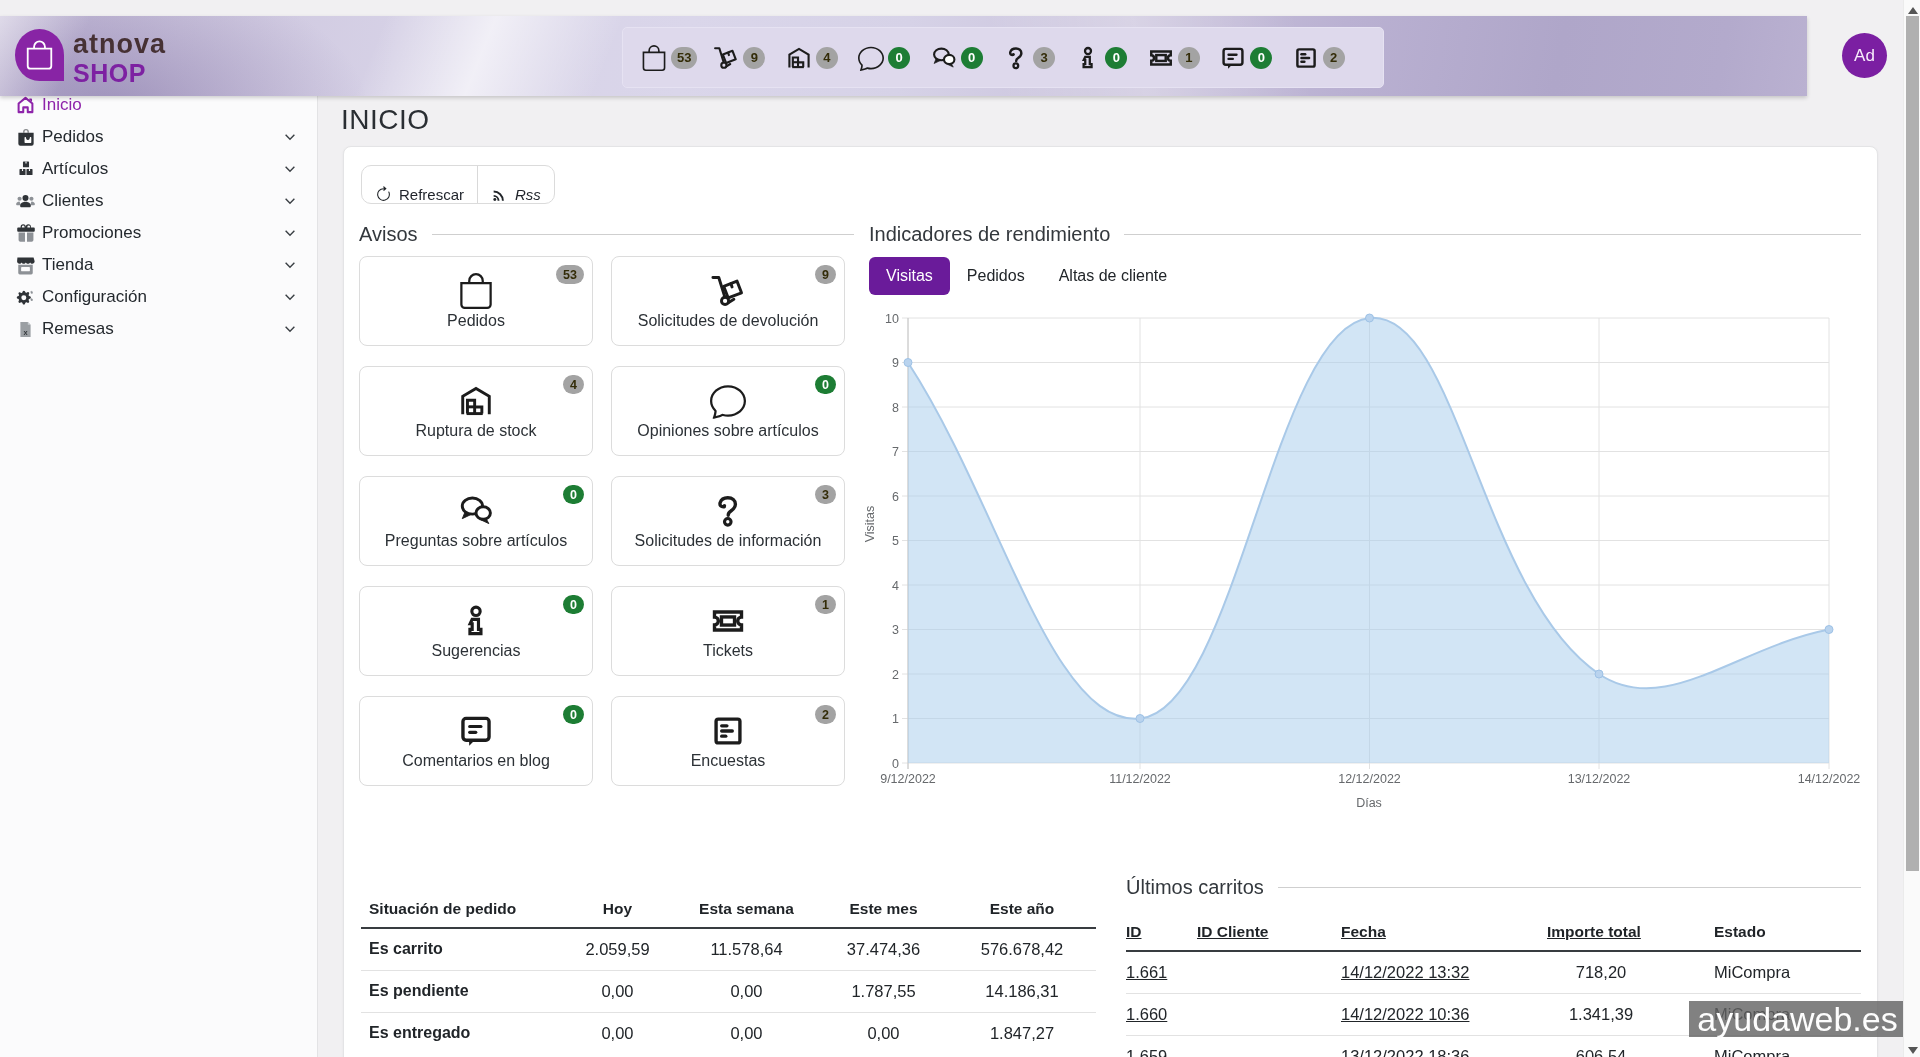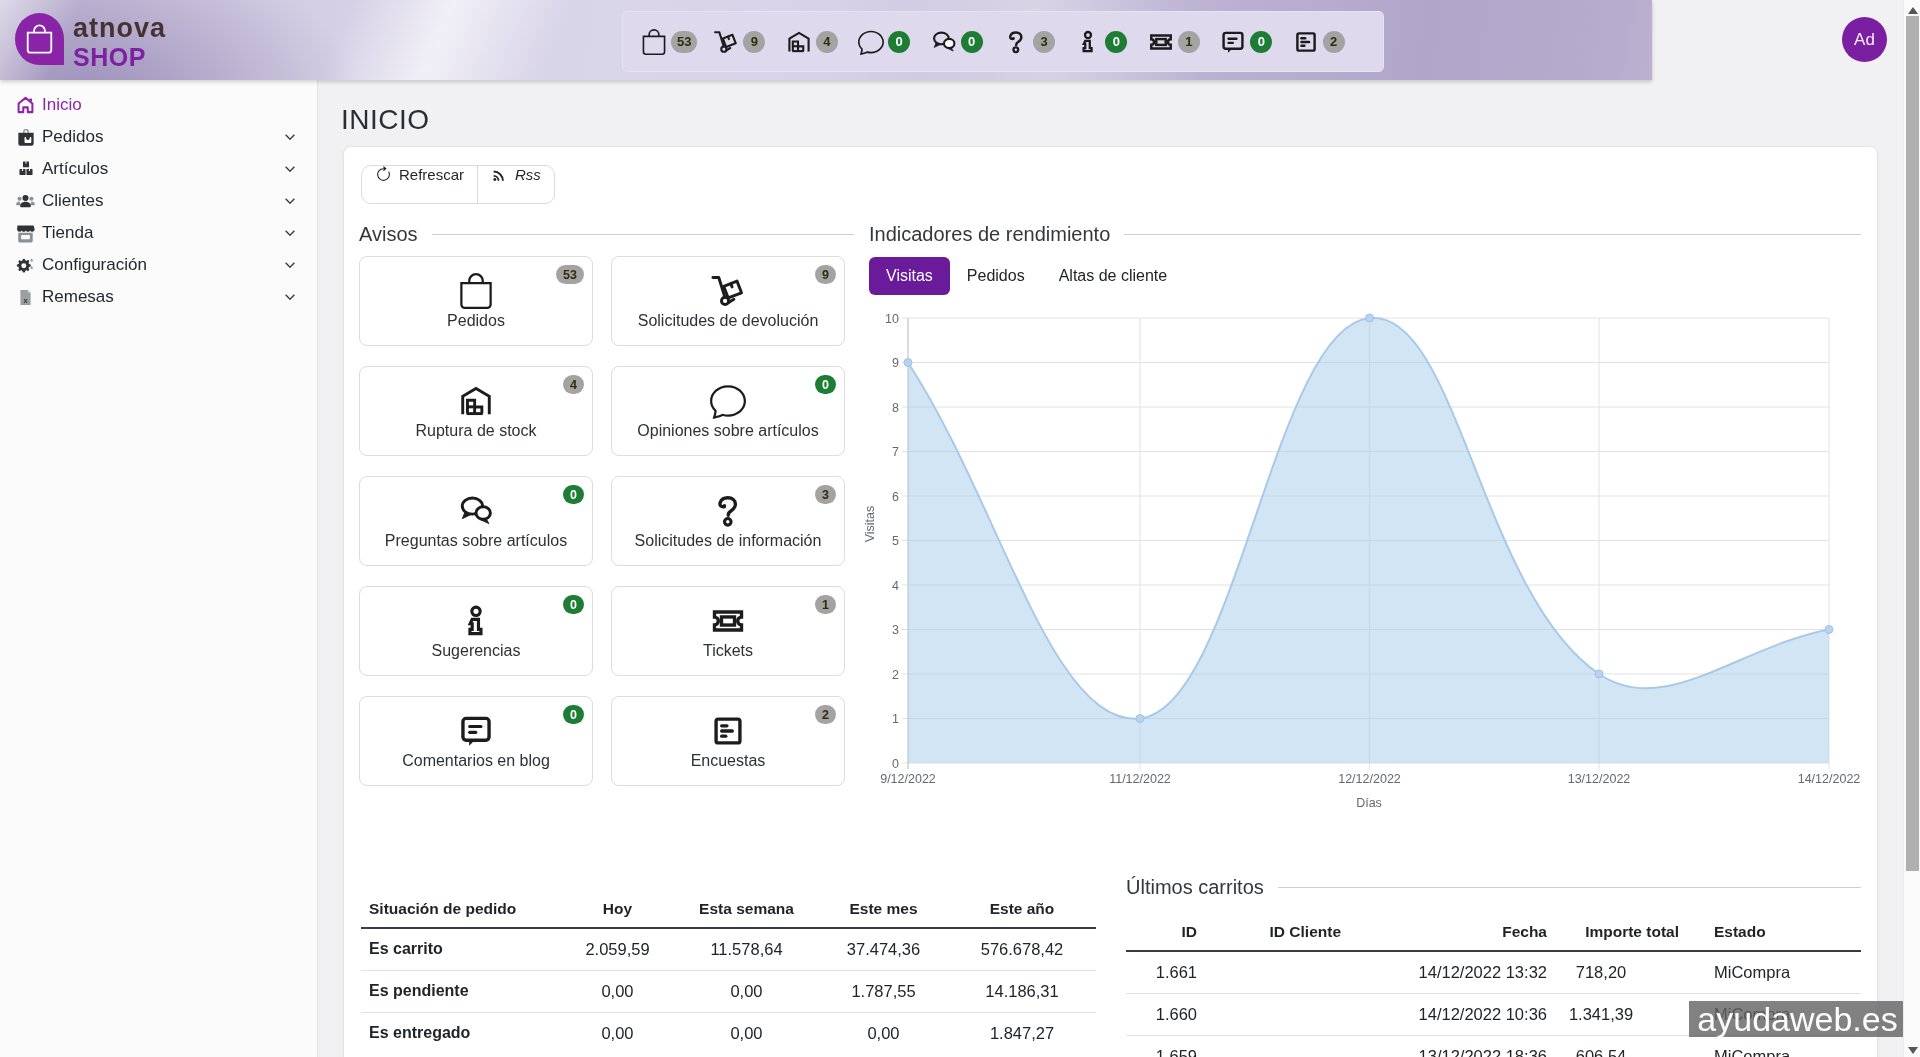--- a/index.html
+++ b/index.html
@@ -2,21 +2,21 @@
 <html lang="es"><head>
 <meta charset="utf-8">
 <title>atnova SHOP</title>
 <style>
 * { margin:0; padding:0; box-sizing:border-box; }
 html,body { width:1920px; height:1057px; overflow:hidden; }
 body { font-family:"Liberation Sans", sans-serif; color:#212529; background:#f1f0f2; position:relative; }
 
 
 .header {
-  position:absolute; left:0; top:0; width:1652px; height:80px;
+  position:absolute; left:0; top:16px; width:1807px; height:80px;
   background:
     linear-gradient(115deg, rgba(255,255,255,.55) 0%, rgba(255,255,255,0) 5%),
     radial-gradient(ellipse 420px 230px at 6% 120%, rgba(116,99,155,.5), rgba(116,99,155,0) 62%),
     linear-gradient(112deg, rgba(255,255,255,0) 21%, rgba(255,255,255,.65) 27%, rgba(255,255,255,0) 34%),
     linear-gradient(78deg, rgba(255,255,255,0) 55%, rgba(255,255,255,.28) 63%, rgba(255,255,255,0) 72%),
     linear-gradient(100deg, #bfb6d4 0%, #cdc6de 10%, #d6d1e6 22%, #dad6ea 38%, #d6d2e7 50%, #cac3dc 62%, #bab1d2 74%, #afa6c9 86%, #b3aacc 95%, #bab1d1 100%);
   box-shadow:0 2px 4px rgba(0,0,0,.18);
   z-index:5;
 }
 .logo { position:absolute; left:15px; top:13px; display:flex; }
@@ -46,21 +46,21 @@
 .mi .ic { width:19px; height:19px; margin-right:7px; flex:none; display:flex; align-items:center; justify-content:center; }
 .mi .lbl { flex:1; }
 .mi.active { color:#8e24aa; }
 .chev { width:14px; height:14px; }
 
 
 .main-title { position:absolute; left:341px; top:104px; font-size:28px; letter-spacing:.5px; color:#2a2e33; z-index:1; }
 .panel { position:absolute; left:343px; top:146px; width:1535px; height:1060px; background:#fff; border:1px solid #e4e4e6; border-radius:8px; box-shadow:0 1px 3px rgba(0,0,0,.05); z-index:1; }
 
 .btngroup { position:absolute; left:17px; top:18px; display:flex; border:1px solid #dbdbdb; border-radius:10px; background:#fff; height:39px; }
-.btn { display:flex; align-items:flex-start; padding:0 13px; font-size:15px; color:#1f232a; }
+.btn { display:flex; align-items:flex-end; padding:0 13px; font-size:15px; color:#1f232a; }
 .btn + .btn { border-left:1px solid #d9d9d9;font-style:italic; }
 .btn svg { margin-right:7px; }
 
 .sect-title { display:flex; align-items:center; font-size:20px; color:#33383d; }
 .sect-title .line { flex:1; height:1px; background:#cfcfcf; margin-left:14px; }
 
 
 .avisos { position:absolute; left:15px; top:76px; width:495px; }
 .cards { display:grid; grid-template-columns:234px 234px; grid-column-gap:18px; grid-row-gap:20px; margin-top:10px; }
 .card { position:relative; height:90px; background:#fff; border:1px solid #dcdcdc; border-radius:8px; display:flex; flex-direction:column; align-items:center; justify-content:flex-start; padding-top:16px; }
@@ -77,21 +77,21 @@
 
 .tables { position:absolute; left:17px; top:729px; width:1501px; display:flex; }
 .tblcol { width:735px; }
 .tblcol + .tblcol { margin-left:30px; }
 table { border-collapse:collapse; width:735px; margin-top:15px; table-layout:fixed; }
 th { font-size:15.5px; font-weight:bold; color:#1f2327; padding:9px 0; }
 td { font-size:16.5px; color:#212529; padding:0; height:42px; }
 thead tr { border-bottom:2px solid #383c40; }
 tbody tr { border-bottom:1px solid #e2e2e2; }
 tbody tr:last-child { border-bottom:none; }
-.tl { text-align:left; } .tr { text-align:center; } .tc { text-align:right; }
+.tl { text-align:left; } .tr { text-align:center; } .tc { text-align:left;text-decoration:underline; }
 .rowlabel { font-weight:bold; font-size:16px; }
 
 
 .chart { position:absolute; left:517px; top:154px; }
 .axis-lbl { font-size:12.5px; fill:#66696c; }
 .visitas-lbl { position:absolute; left:508px; top:370px; font-size:12.5px; color:#66696c; transform:rotate(-90deg); }
 
 
 .wm { position:absolute; left:1689px; top:1001px; width:217px; height:36px; background:rgba(98,98,98,.8); color:#fdfdfd; font-size:34px; display:flex; align-items:center; justify-content:center; z-index:50; letter-spacing:0; }
 
@@ -154,20 +154,32 @@
               <circle cx="3" cy="5.7" r="1.75"></circle>
               <path d="M3 7.9C1 7.9.1 9.2.1 10.3c0 .5.3.8.7.8h3.4z"></path>
               <circle cx="13" cy="5.7" r="1.75"></circle>
               <path d="M13 7.9c2 0 2.9 1.3 2.9 2.4 0 .5-.3.8-.7.8h-3.4z"></path>
             </g>
             <circle cx="8" cy="5" r="2.55" fill="#2f3337"></circle>
             <path fill="#2f3337" d="M8 8.3c-3.1 0-4.5 1.9-4.5 3.4 0 .8.5 1.1 1 1.1h7c.5 0 1-.3 1-1.1 0-1.5-1.4-3.4-4.5-3.4z"></path>
           </svg>
         </span>
         <span class="lbl">Clientes</span>
+        <svg class="chev" viewBox="0 0 16 16" fill="none" stroke="#3a3f44" stroke-width="1.6">
+          <path d="M3 5.5l5 5 5-5"></path>
+        </svg>
+      </div>
+      <div class="mi">
+        <span class="ic">
+          <svg width="18" height="18" viewBox="0 0 16 16">
+            <path fill="#2f3337" d="M3.2 2.6a2.3 2.3 0 0 1 4.6 0 2.3 2.3 0 0 1 4.6 0c0 .1 0 .3-.04.5H15a.8.8 0 0 1 .8.8v2.1a.8.8 0 0 1-.8.8H1a.8.8 0 0 1-.8-.8V3.9a.8.8 0 0 1 .8-.8h2.24A2.8 2.8 0 0 1 3.2 2.6zm1.1.5h2.4v-.5a1.2 1.2 0 1 0-2.4 0zm4.9-.5v.5h2.4v-.5a1.2 1.2 0 1 0-2.4 0z"></path>
+            <path fill="#8d9196" d="M14.6 7.6v6.6a1.6 1.6 0 0 1-1.6 1.6H3a1.6 1.6 0 0 1-1.6-1.6V7.6h5.7v8.2h1.8V7.6z"></path>
+          </svg>
+        </span>
+        <span class="lbl">Promociones</span>
         <svg class="chev" viewBox="0 0 16 16" fill="none" stroke="#3a3f44" stroke-width="1.6">
           <path d="M3 5.5l5 5 5-5"></path>
         </svg>
       </div>
       <div class="mi">
         <span class="ic">
           <svg width="19" height="19" viewBox="0 0 16 16">
             <path fill="#2f3337" d="M1.2 1.2h13.6l.9 3.3c0 1.1-.9 2-2 2-.8 0-1.5-.4-1.8-1.1-.3.7-1 1.1-1.8 1.1s-1.5-.4-1.8-1.1c-.3.7-1 1.1-1.8 1.1s-1.5-.4-1.8-1.1c-.3.7-1 1.1-1.8 1.1-1.1 0-2-.9-2-2z"></path>
             <path fill="#8d9196" d="M1.9 7.3h12.2v6.9a1.3 1.3 0 0 1-1.3 1.3H3.2a1.3 1.3 0 0 1-1.3-1.3z"></path>
             <rect x="4.3" y="9.2" width="7.4" height="3.6" rx=".4" fill="#fbfbfc"></rect>

